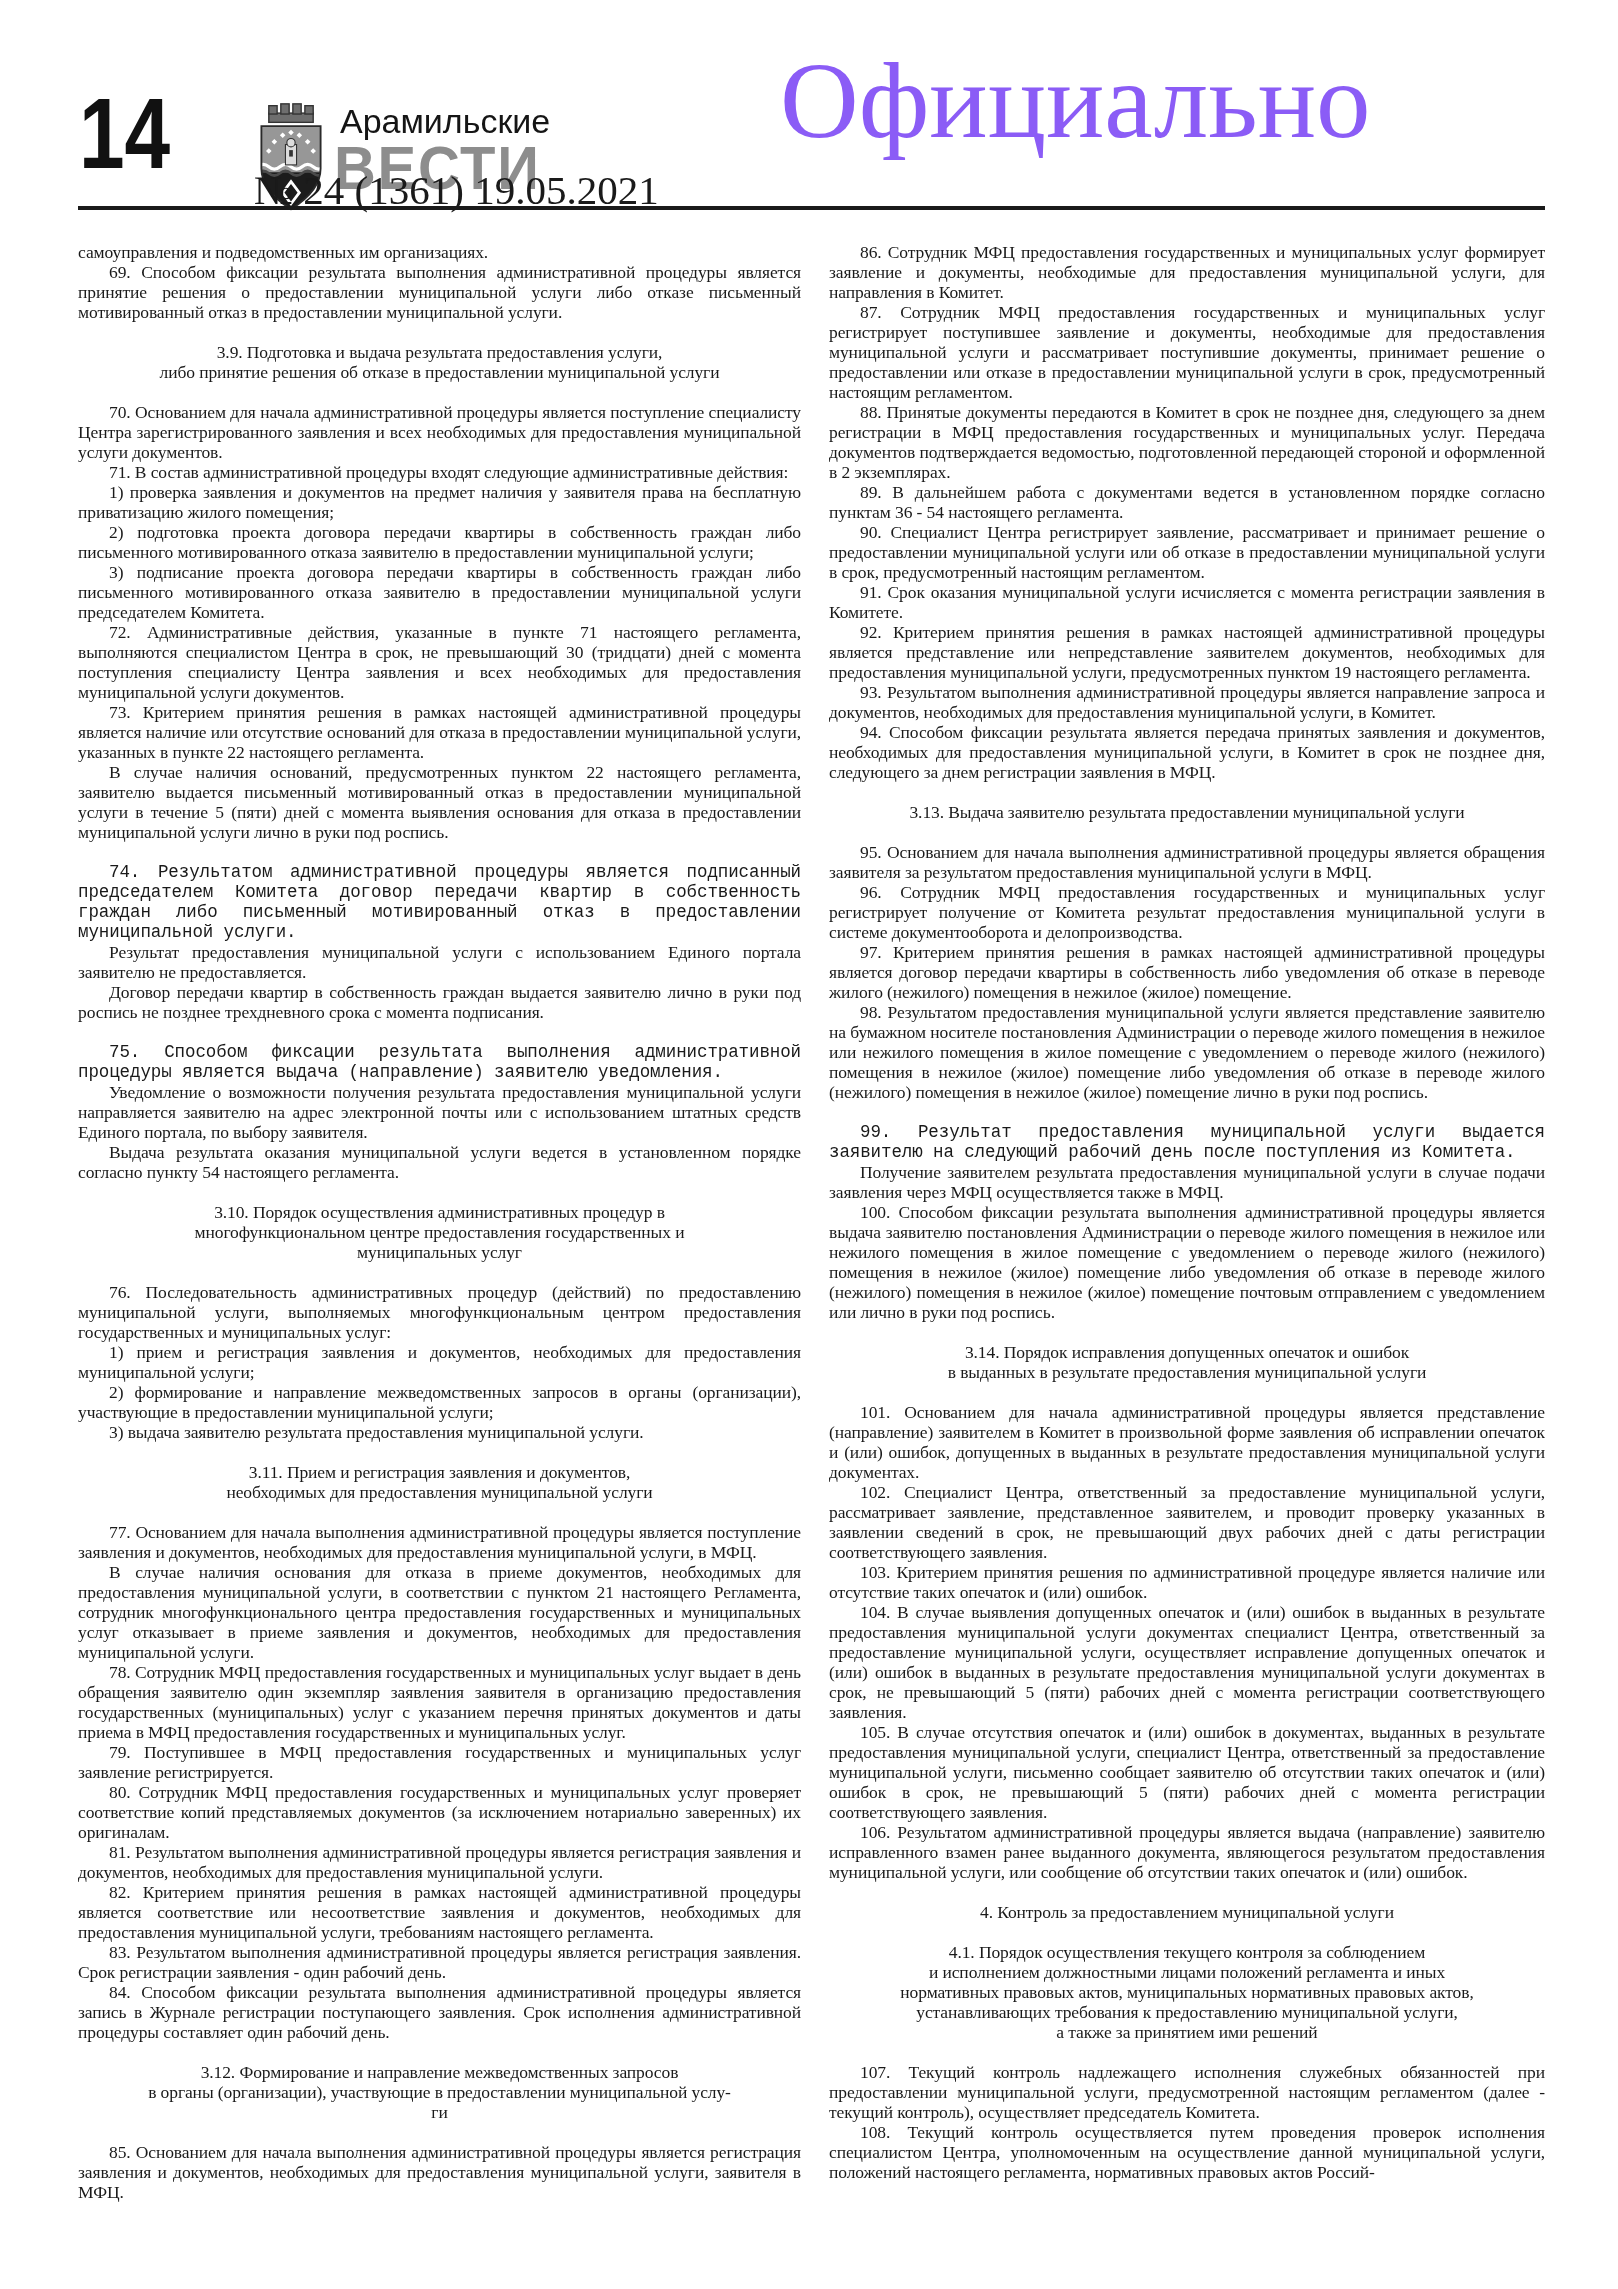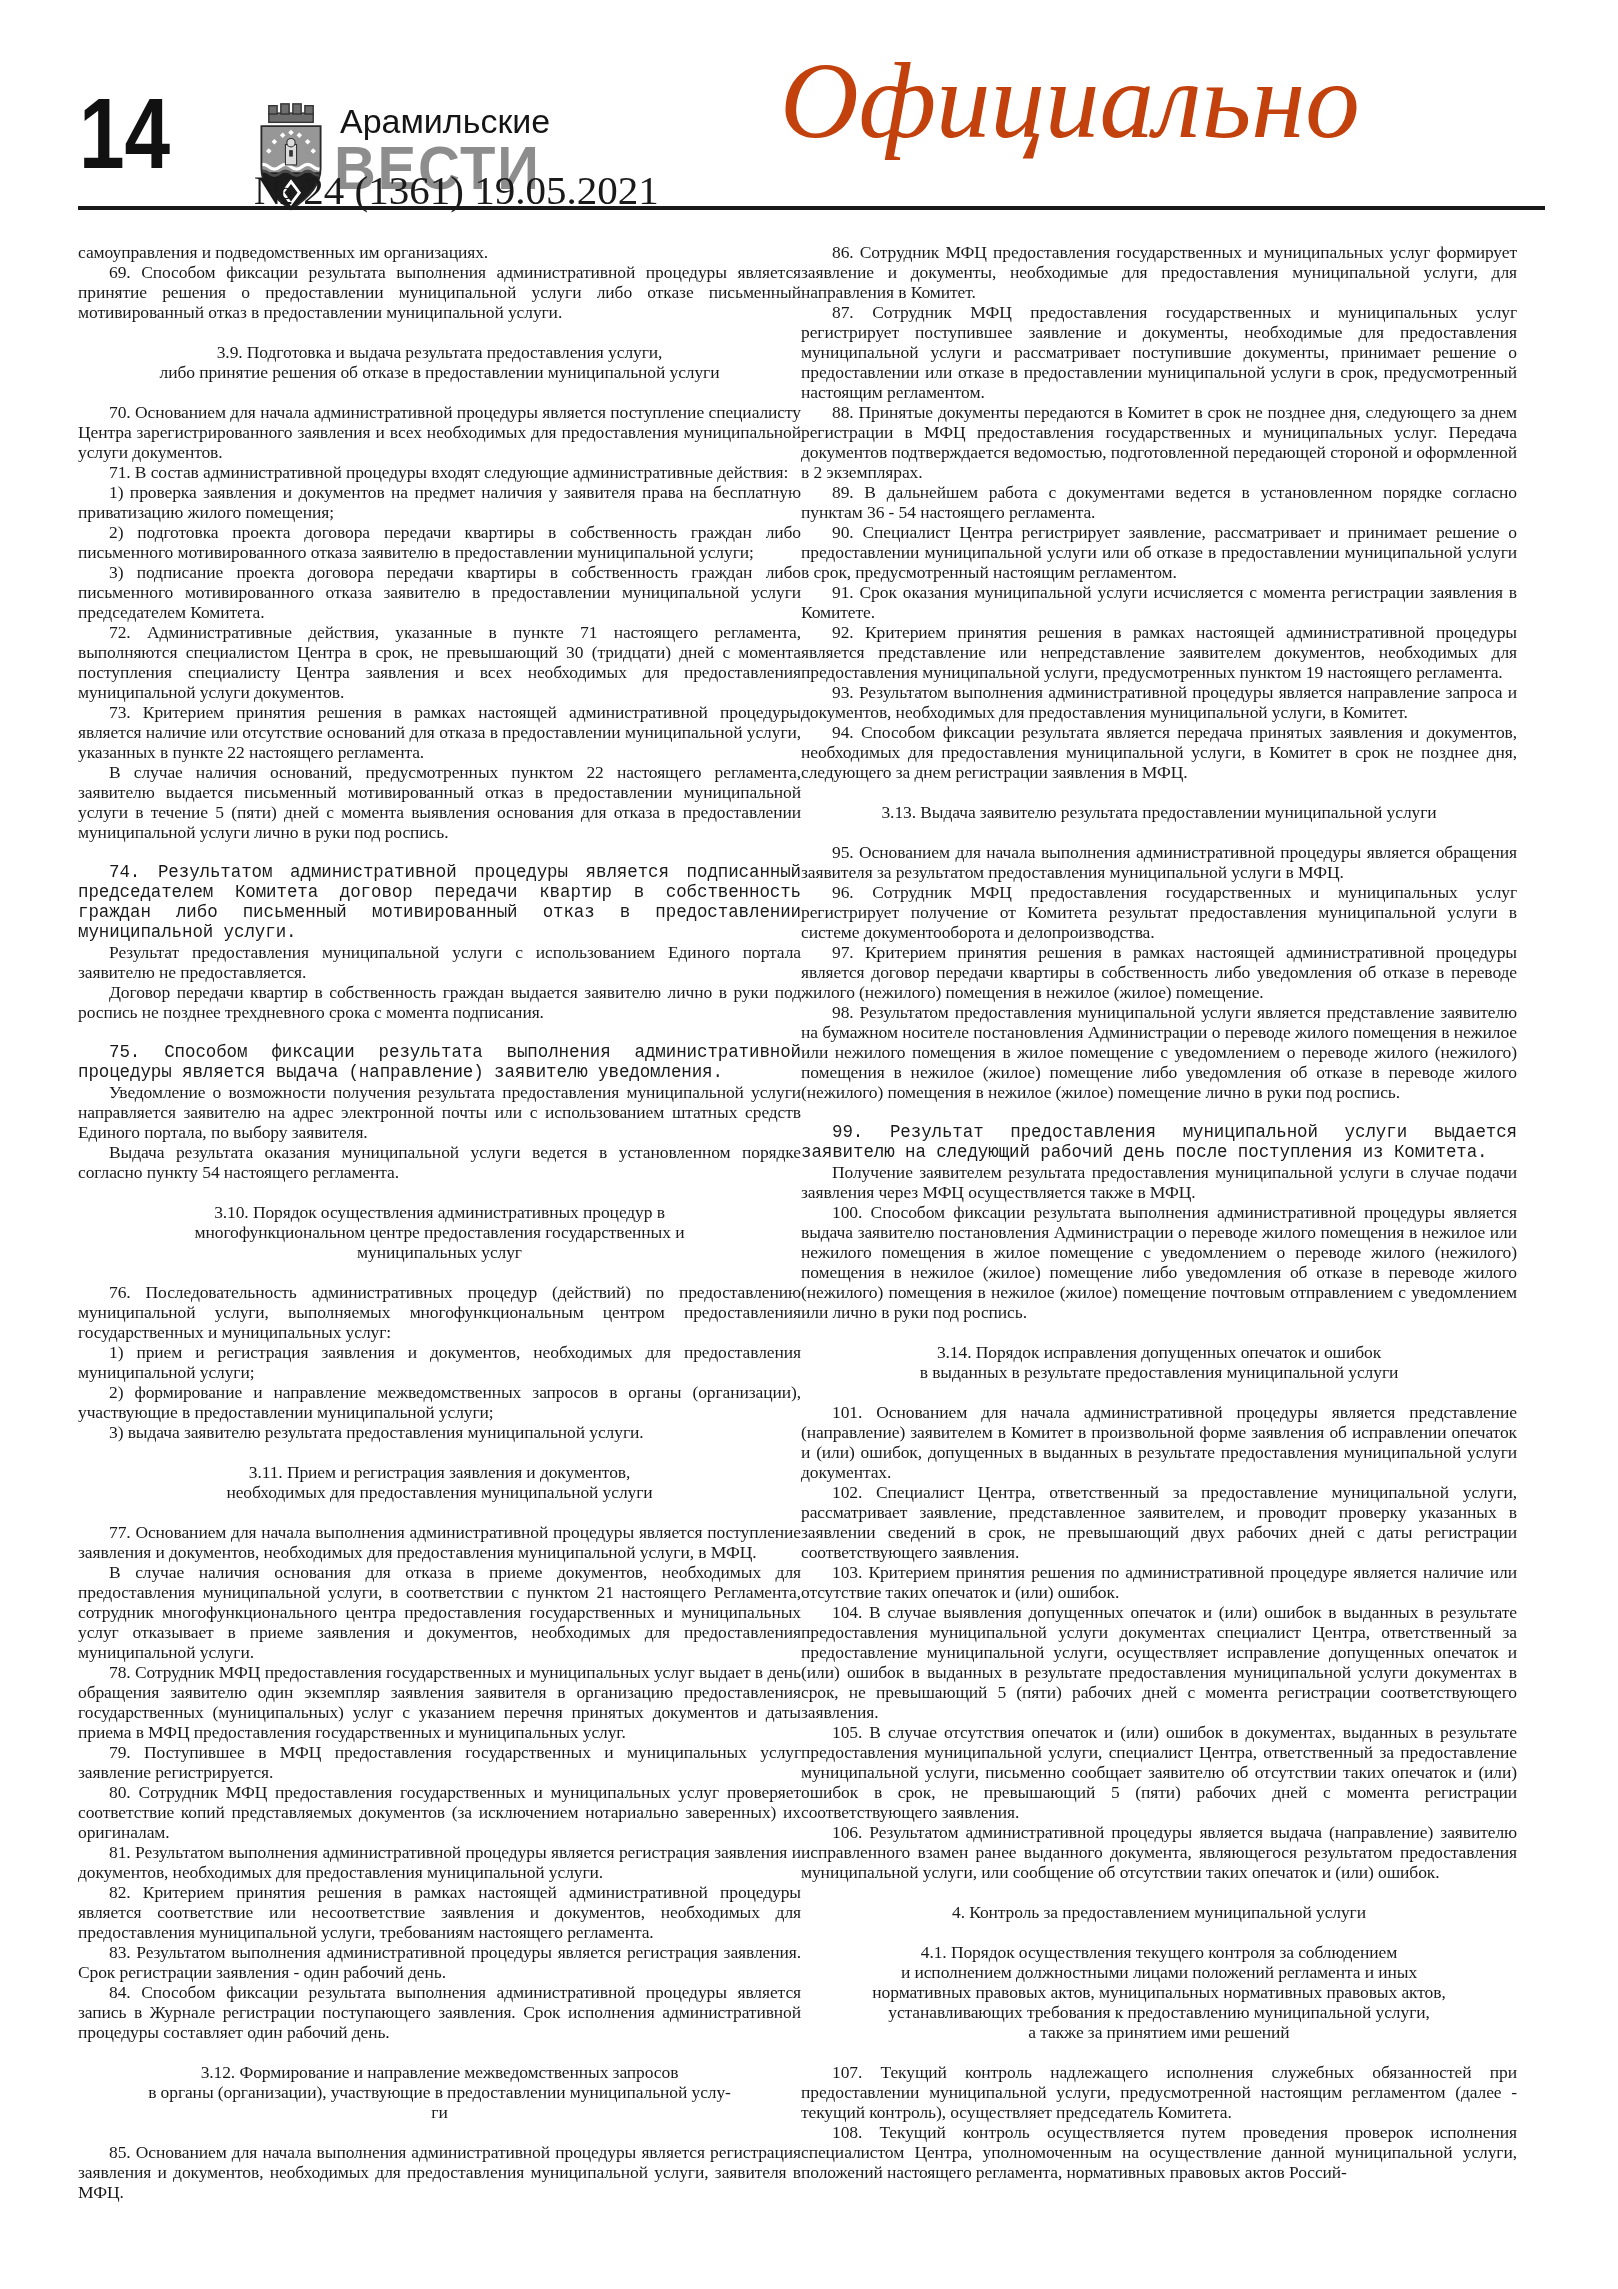--- a/index.html
+++ b/index.html
@@ -16,26 +16,26 @@
   .name-top{position:absolute;left:340px;top:104px;
             font-family:"Liberation Sans", sans-serif;font-weight:400;
             font-size:34px;line-height:1;color:#151515;letter-spacing:0px;}
   .name-bottom{position:absolute;left:334px;top:138px;
             font-family:"Liberation Sans", sans-serif;font-weight:700;
             font-size:61px;line-height:1;color:#8d8d8d;letter-spacing:1.8px;
             transform:scaleX(0.95);transform-origin:left top;}
   .issue{position:absolute;left:254px;top:170px;
          font-size:41px;line-height:1;color:#1a1a1a;}
   .section-title{position:absolute;left:780px;top:46px;
-         font-size:109px;line-height:1;font-style:italic;color:#c2410c;}
+         font-size:109px;line-height:1;color:#8b5cf6;}
   .rule{position:absolute;left:78px;top:206px;width:1467px;height:3.7px;background:#1a1a1a;}
 
   
   .columns{position:absolute;left:78px;top:242px;width:1467px;
-           display:flex;align-items:flex-start;}
+           display:flex;gap:28px;align-items:flex-start;}
   .col{font-size:17.5px;line-height:20px;letter-spacing:-0.1px;}
   .col-left{width:723px;}
   .col-right{width:716px;}
   .col p{margin:0;padding:0;}
   .col .p{text-align:justify;text-indent:31px;}
   .col .noindent{text-indent:0;}
   .col .gap{margin-top:20px;font-family:Liberation Mono, monospace;}
   .col .h{text-align:center;text-indent:0;white-space:pre-line;margin:20px 0;}
 </style>
 </head>

